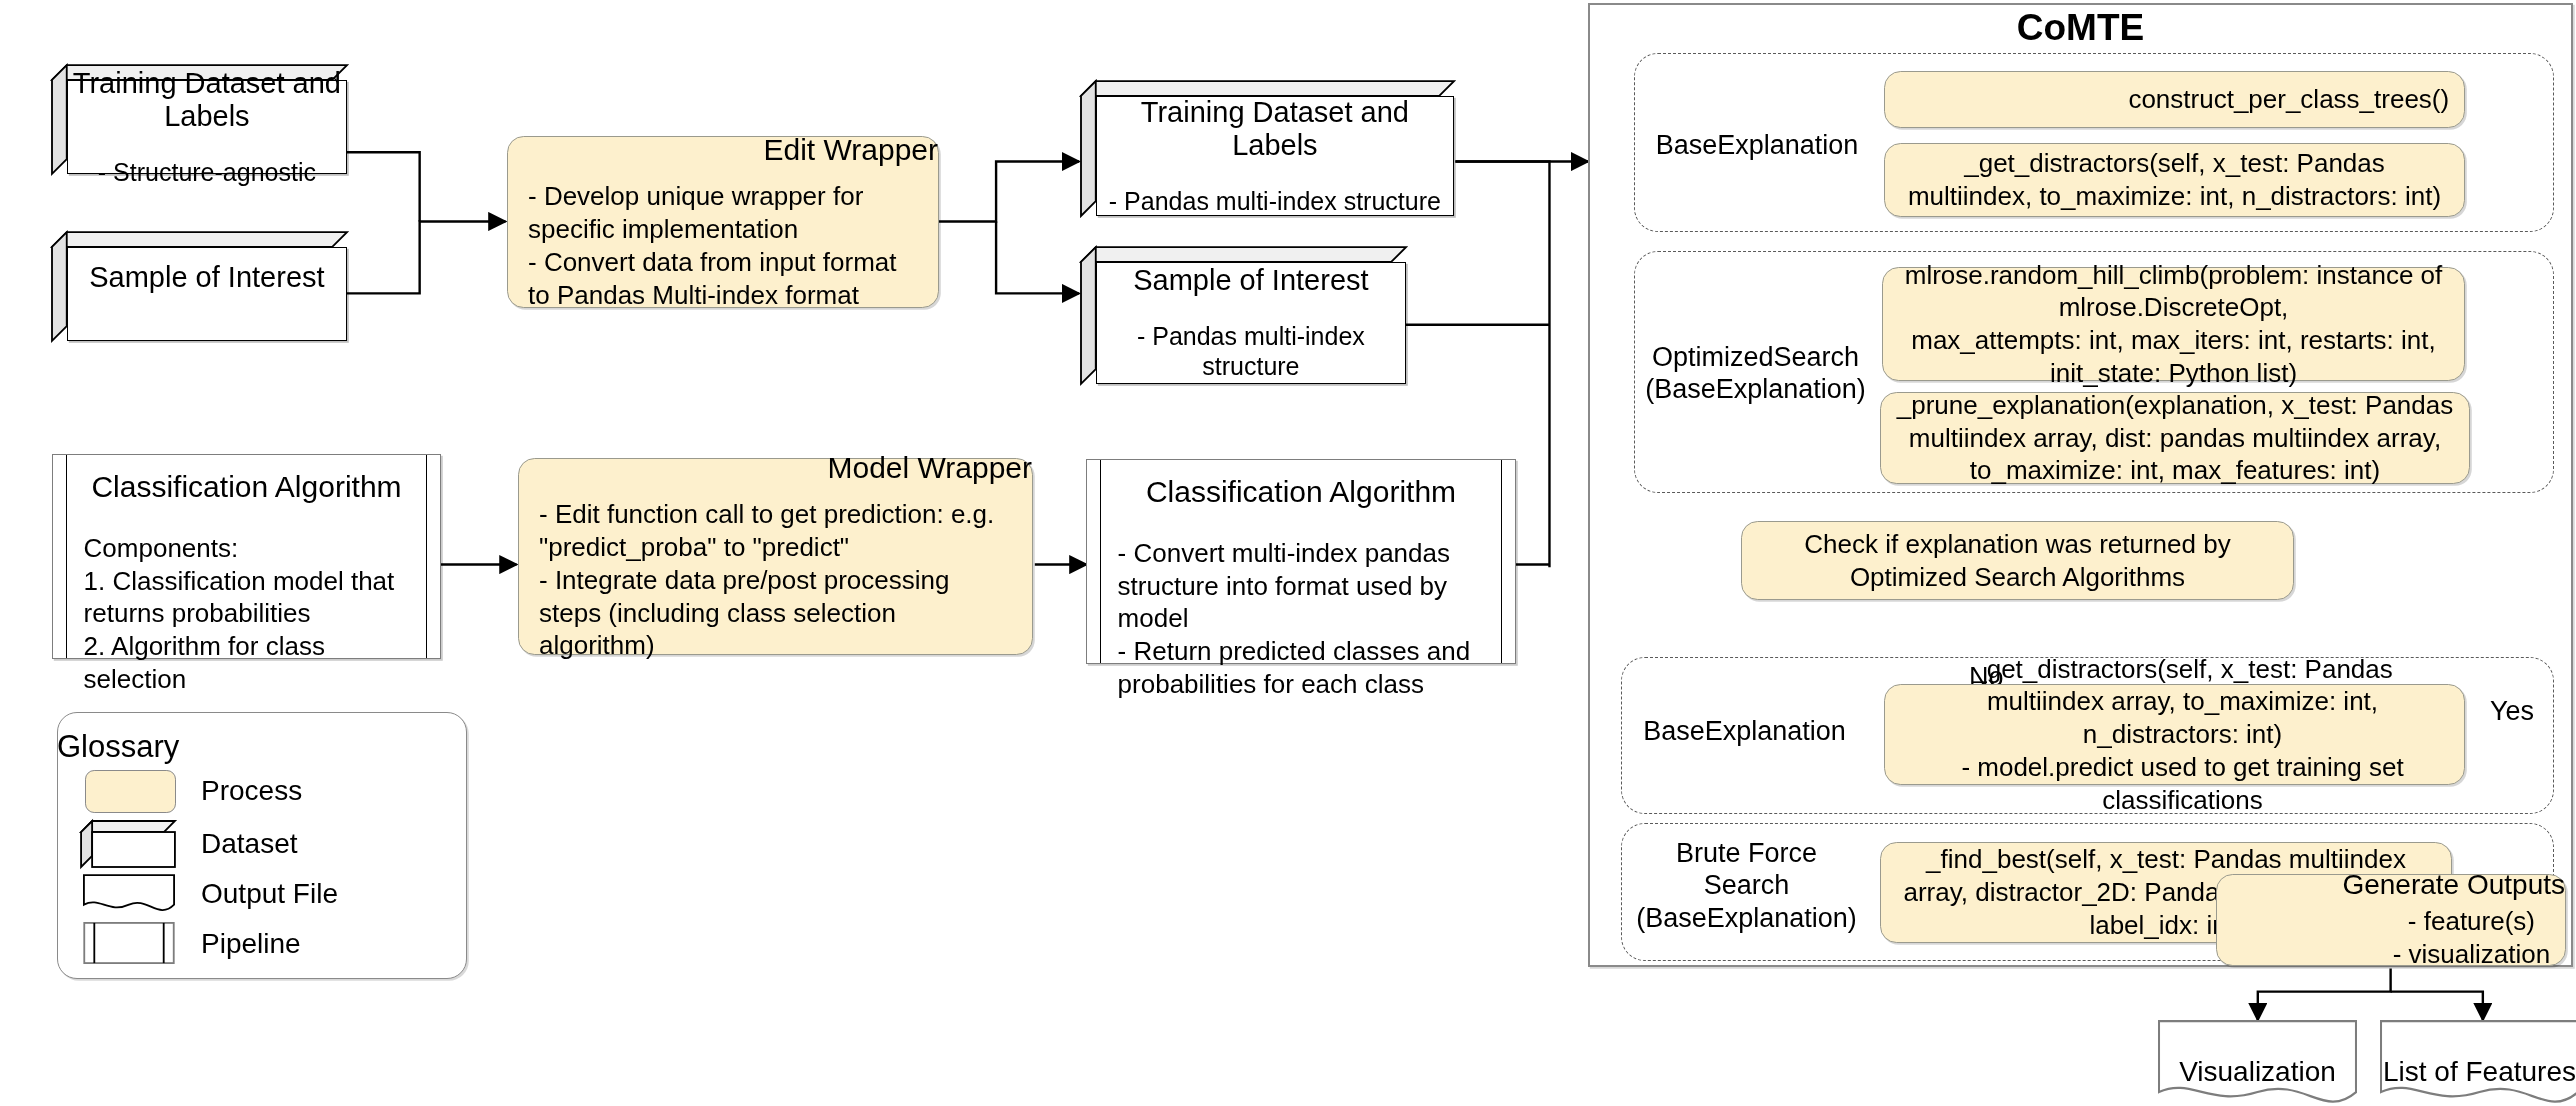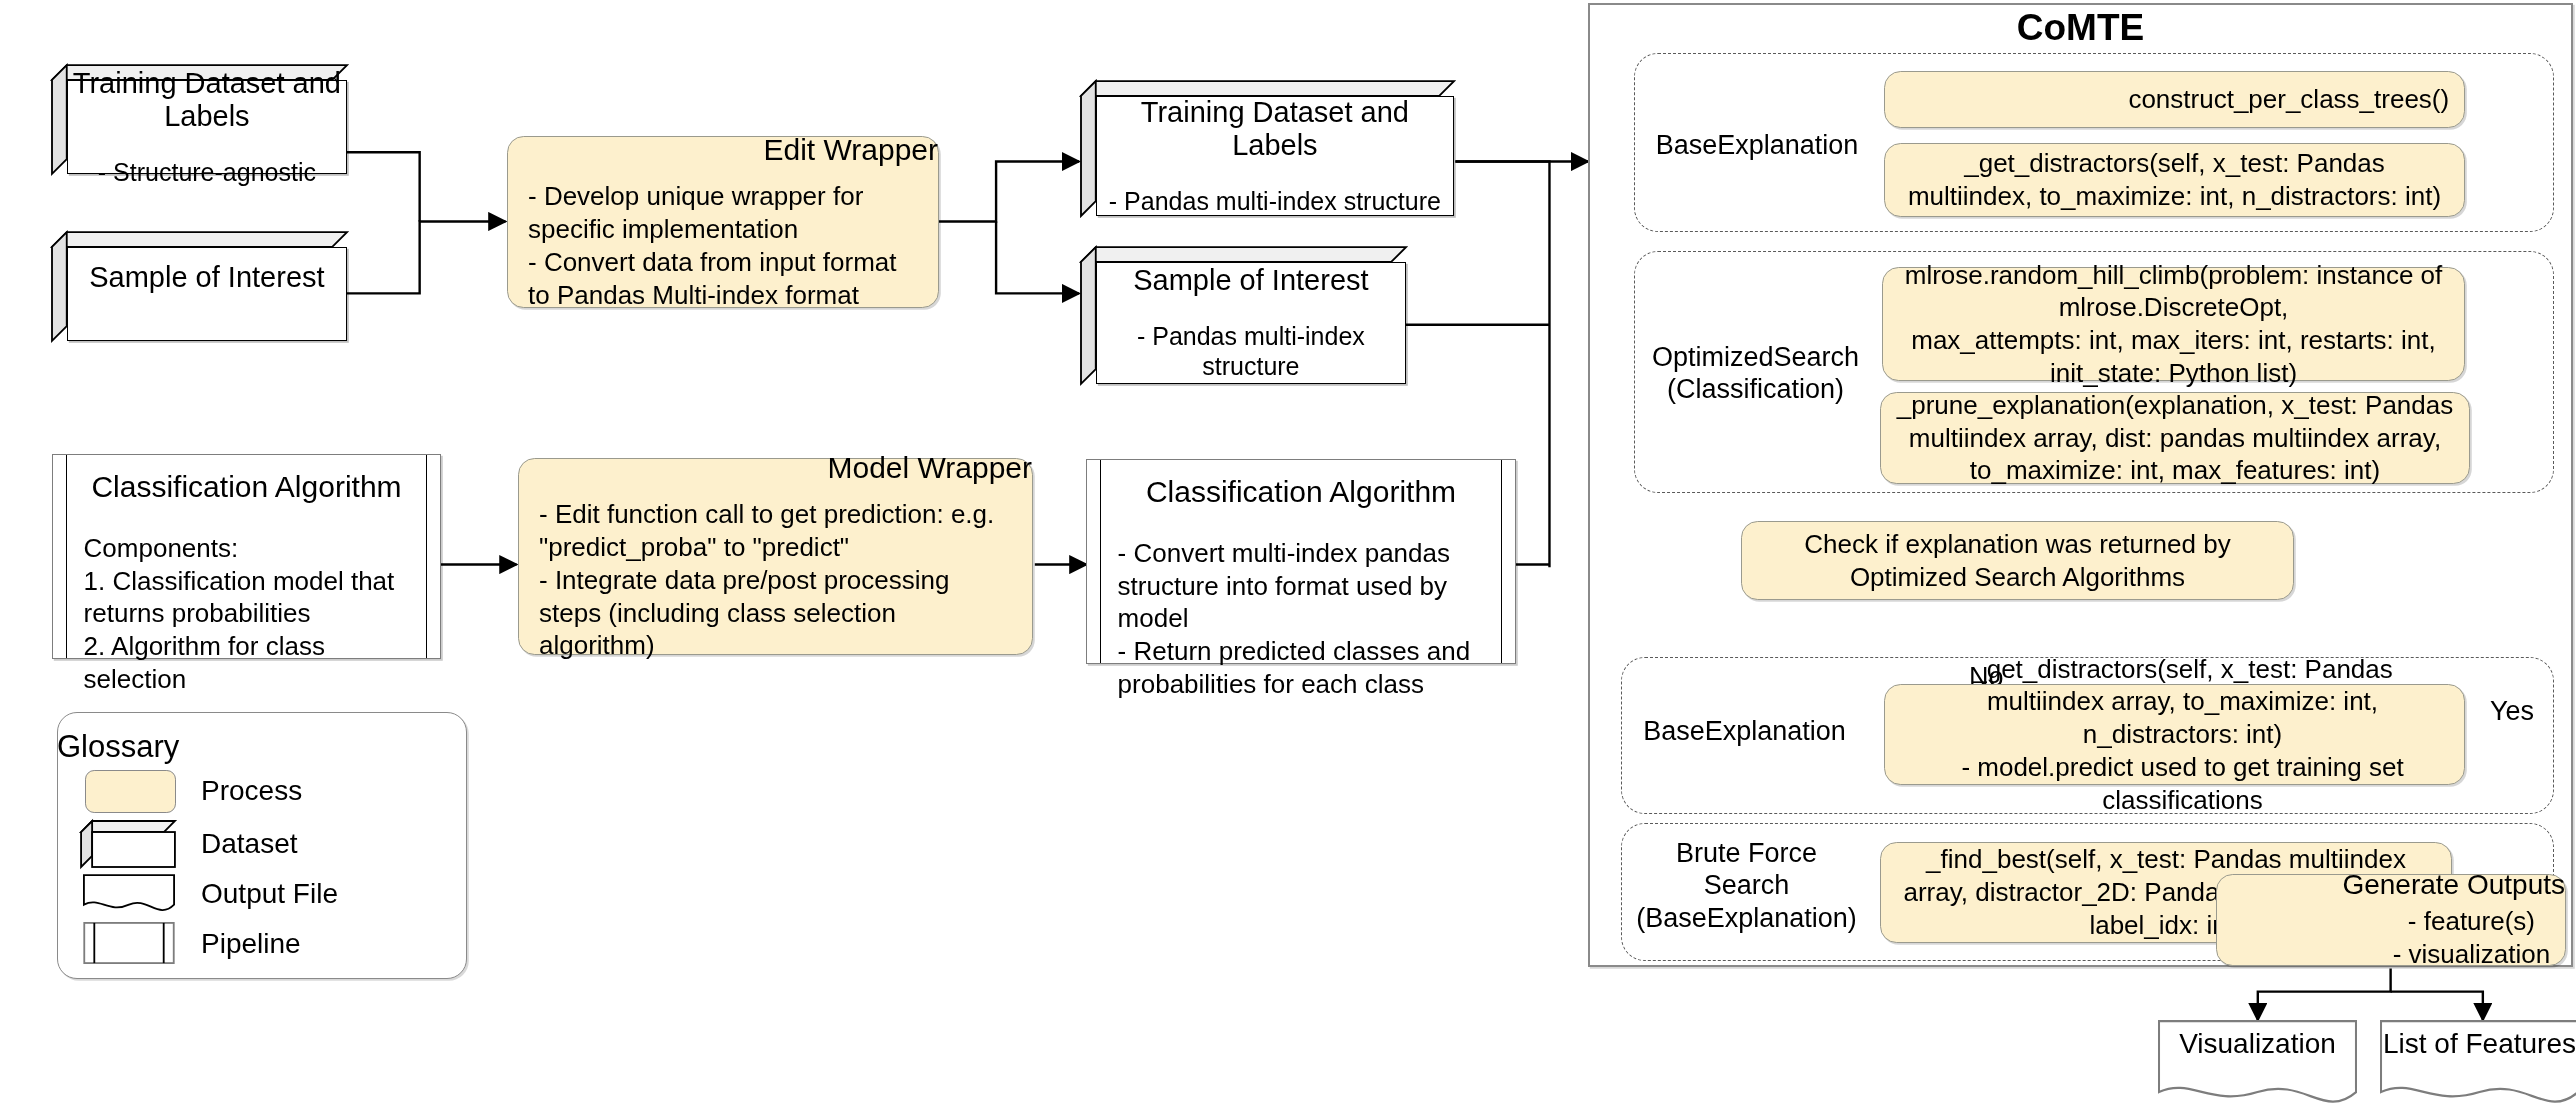--- a/index.html
+++ b/index.html
@@ -31,21 +31,21 @@
         box-shadow:1.8px 1.8px 0 rgba(0,0,0,.2);}
   .pipe .inner{position:absolute;left:13px;top:0px;right:13px;bottom:0px;
         border-left:1.8px solid #000;border-right:1.8px solid #000;box-sizing:border-box;
         display:flex;flex-direction:column;justify-content:flex-start;}
   .pipe .ttl{font-size:30px;text-align:center;margin-top:14.8px;}
   .pipe .body{font-size:26px;line-height:1.26;padding:0 16.6px;margin-top:28px;}
 
   
   .ofile{}
   .ofile svg{position:absolute;left:0;top:0;}
-  .ofile .lbl{position:absolute;left:0;right:0;top:8px;text-align:center;font-size:28px;}
+  .ofile .lbl{position:absolute;left:0;right:0;top:36px;text-align:center;font-size:28px;}
 
   
   .panel{border:2.8px solid #8a8a8a;background:#fff;box-sizing:border-box;
          box-shadow:1.8px 1.8px 0 rgba(0,0,0,.15);}
   .panel-title{position:absolute;text-align:center;font-size:37px;font-weight:bold;}
   .dash{position:absolute;border:1.8px dashed #5a5a5a;border-radius:24px;box-sizing:border-box;}
   .grp-label{position:absolute;font-size:27px;line-height:1.2;text-align:center;}
   .edge-lbl{position:absolute;font-size:27px;}
 
   
@@ -180,21 +180,21 @@
   <div class="grp-label" style="left:1651px;top:129px;width:212px;white-space:pre-line;">BaseExplanation</div>
   <div class="node proc center onlytitle" style="left:1884px;top:71px;width:581px;height:57px;">
     <div class="body" style="white-space:pre-line;">construct_per_class_trees()</div>
   </div>
   <div class="node proc center onlytitle" style="left:1884px;top:143px;width:581px;height:74px;">
     <div class="body" style="white-space:pre-line;">_get_distractors(self, x_test: Pandas multiindex, to_maximize: int, n_distractors: int)</div>
   </div>
 
   <div class="dash" style="left:1634px;top:251px;width:920px;height:242px;"></div>
   <div class="grp-label" style="left:1640px;top:341px;width:231px;white-space:pre-line;">OptimizedSearch
-(Classification)</div>
+(BaseExplanation)</div>
   <div class="node proc center onlytitle" style="left:1882px;top:267px;width:583px;height:114px;">
     <div class="body" style="white-space:pre-line;">mlrose.random_hill_climb(problem: instance of mlrose.DiscreteOpt,
 max_attempts: int, max_iters: int, restarts: int, init_state: Python list)</div>
   </div>
   <div class="node proc center onlytitle" style="left:1880px;top:392px;width:590px;height:92px;">
     <div class="body" style="white-space:pre-line;">_prune_explanation(explanation, x_test: Pandas multiindex array, dist: pandas multiindex array, to_maximize: int, max_features: int)</div>
   </div>
 
   <div class="node proc center onlytitle" style="left:1741px;top:521px;width:553px;height:79px;">
     <div class="body">Check if explanation was returned by Optimized Search Algorithms</div>

